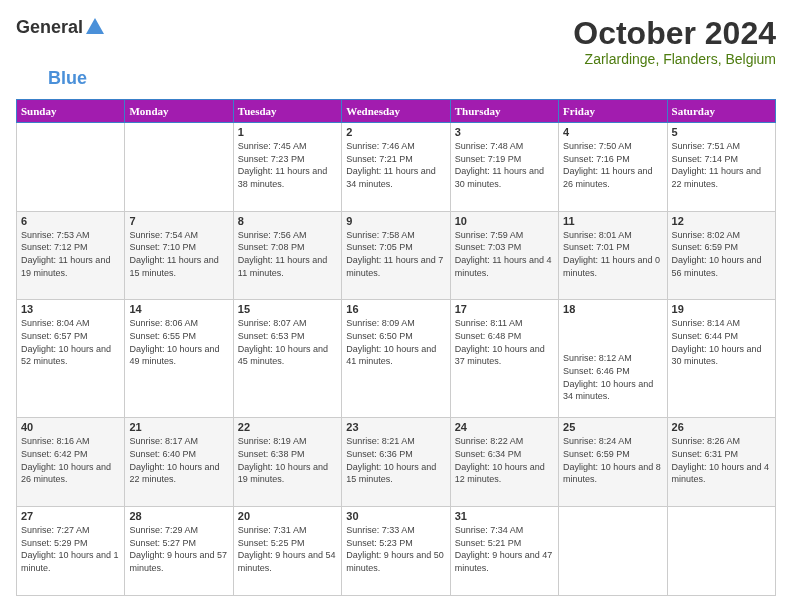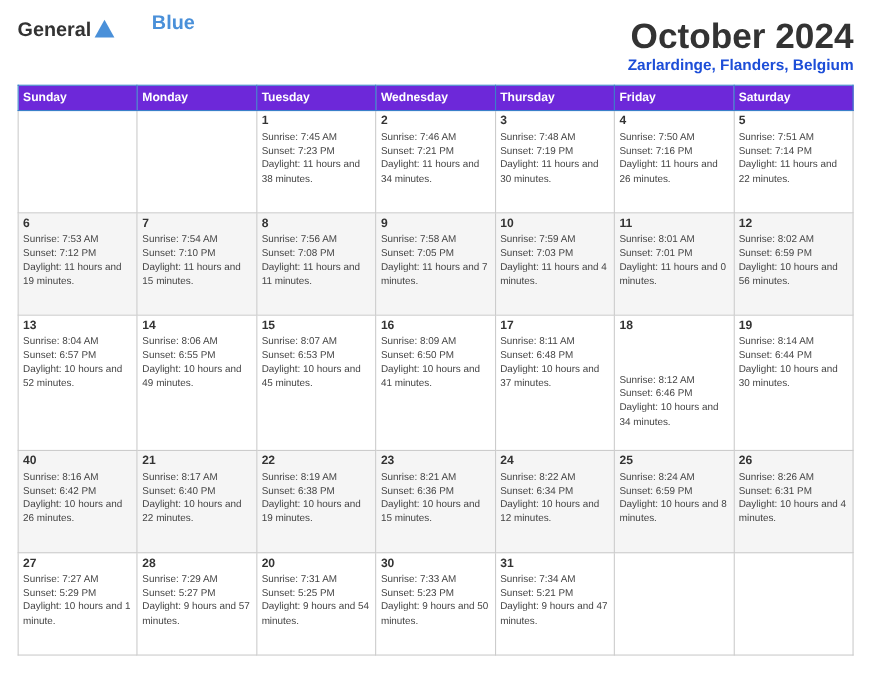--- a/index.html
+++ b/index.html
@@ -42,37 +42,37 @@
       text-align: right;
     }
     .month-title {
       font-size: 32px;
       font-weight: bold;
       color: #333;
       line-height: 1.1;
     }
     .location {
       font-size: 14px;
-      color: #1d4ed8;
-      font-weight: bold;
+      color: #4d7c0f;
     }
     .calendar {
       flex: 1;
       border-collapse: collapse;
       width: 100%;
       table-layout: fixed;
     }
     .calendar th {
-      background-color: #6d28d9;
+      background-color: #a21caf;
       color: #fff;
       font-size: 11px;
       font-weight: bold;
       padding: 5px 4px;
       text-align: left;
       border: 1px solid #3a80c9;
+      font-family: Liberation Serif, serif;
     }
     .calendar td {
       border: 1px solid #ccc;
       vertical-align: top;
       padding: 3px 4px;
       font-size: 9.5px;
       color: #333;
       background: #fff;
       height: 80px;
     }
@@ -94,21 +94,21 @@
     .empty-cell {
       background: #fff !important;
     }
   </style>
 </head>
 <body>
 
 <div class="page">
   <div class="header">
     <div class="logo">
-      <div style="display:flex;flex-direction:row;align-items:flex-start;">
+      <div style="display:flex;flex-direction:column;align-items:flex-start;gap:36px;">
         <div style="display:flex;align-items:center;">
           <span class="logo-text-general">General</span>
           <svg width="22" height="22" viewBox="0 0 22 22" style="margin-left:1px;">
             <polygon points="11,2 20,18 2,18" fill="#4a90d9"></polygon>
           </svg>
         </div>
         <span class="logo-text-blue" style="margin-top:-6px;margin-left:32px;">Blue</span>
       </div>
     </div>
     <div class="header-right">

